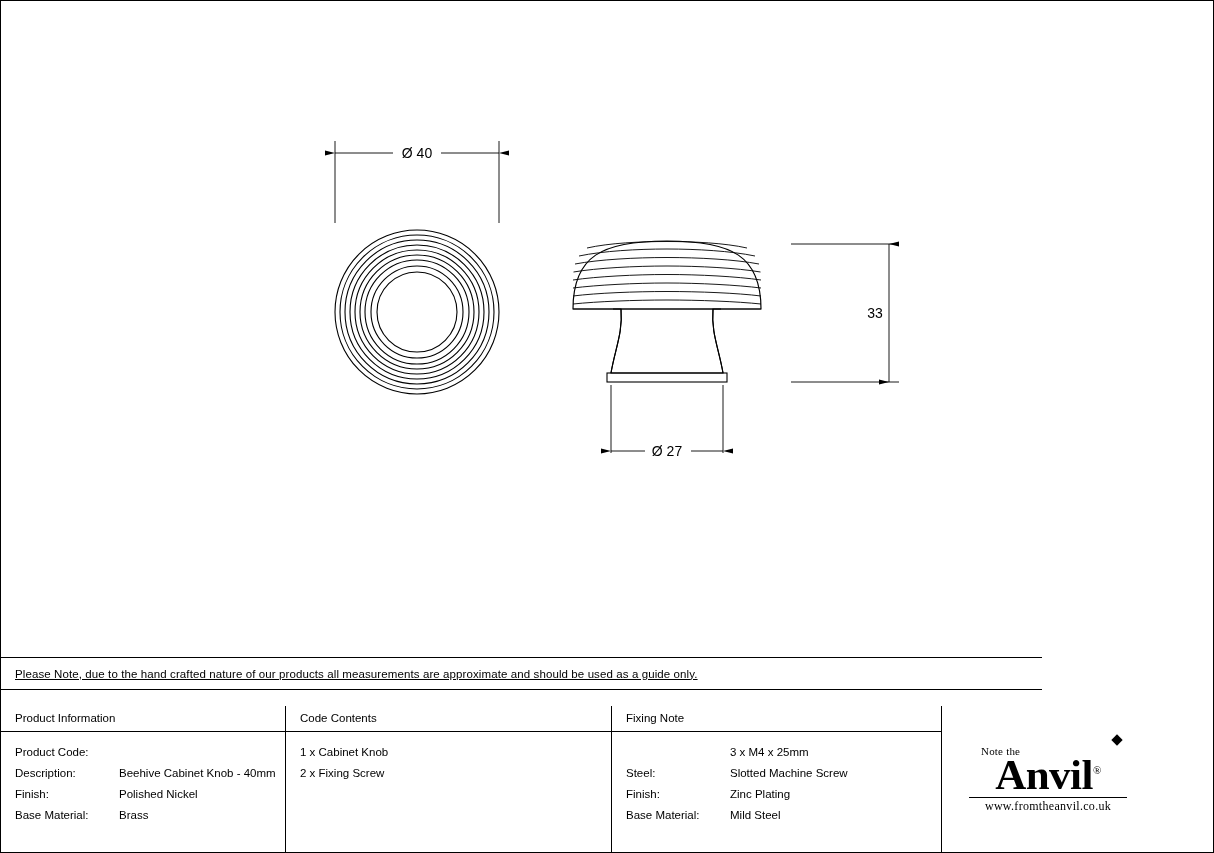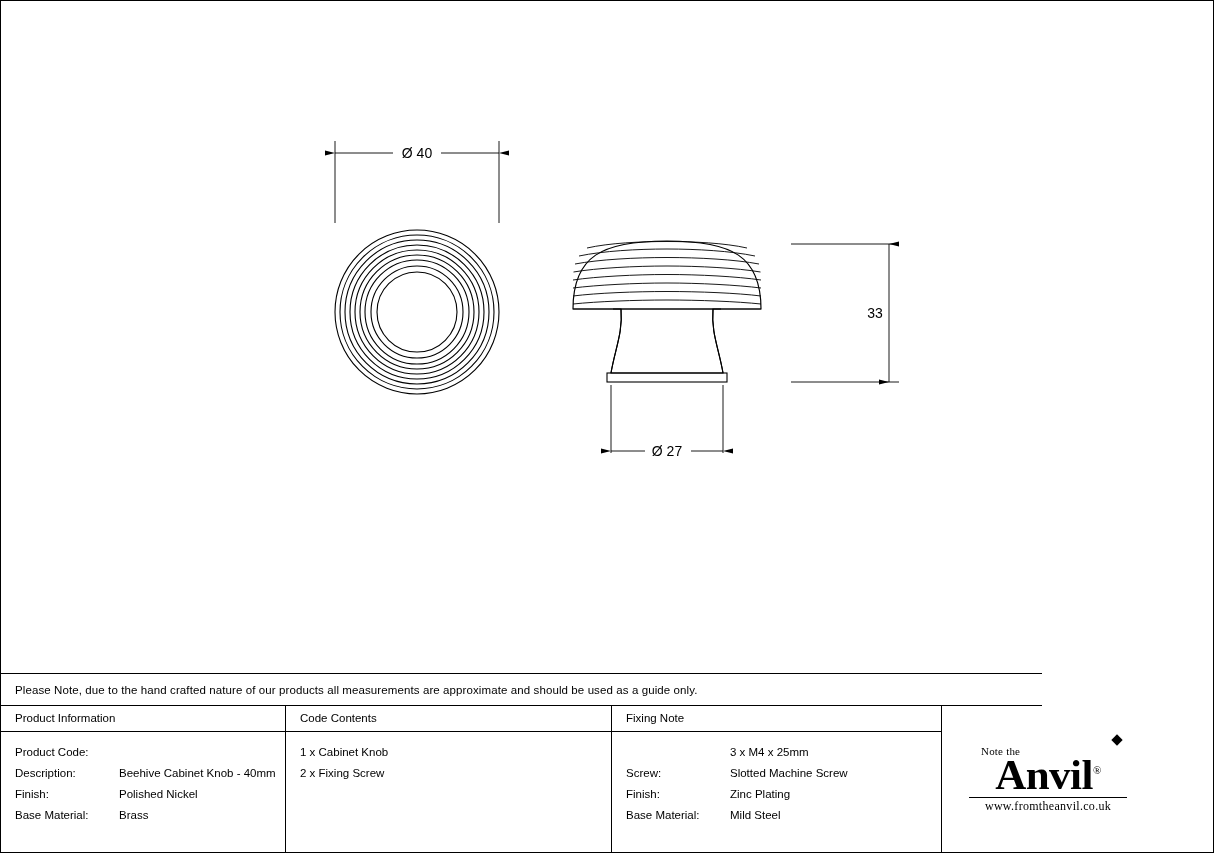--- a/index.html
+++ b/index.html
@@ -27,28 +27,29 @@
     left: 0; top: 0;
     width: 1212px;
     height: 672px;
   }
   .drawing svg { display: block; }
 
   
   .note-bar {
     position: absolute;
     left: 0;
-    top: 672px;
+    top: 656px;
     width: 1041px;
     height: 33px;
     border-top: 1px solid #000;
     border-bottom: 1px solid #000;
     box-sizing: border-box;
     display: flex;
     align-items: center;
+    text-decoration: underline;
   }
   .note-text {
     font-size: 11.5px;
     padding-left: 14px;
     letter-spacing: 0.1px;
   }
 
   
   .info-table {
     position: absolute;
@@ -260,21 +261,21 @@
     </div>
 
     <div class="col col-screw">
       <div class="col-header">Fixing Note</div>
       <div class="col-body">
         <div class="kv">
           <div class="k"></div>
           <div class="v">3 x M4 x 25mm</div>
         </div>
         <div class="kv">
-          <div class="k">Screw:</div>
+          <div class="k">Steel:</div>
           <div class="v">Slotted Machine Screw</div>
         </div>
         <div class="kv">
           <div class="k">Finish:</div>
           <div class="v">Zinc Plating</div>
         </div>
         <div class="kv">
           <div class="k">Base Material:</div>
           <div class="v">Mild Steel</div>
         </div>

